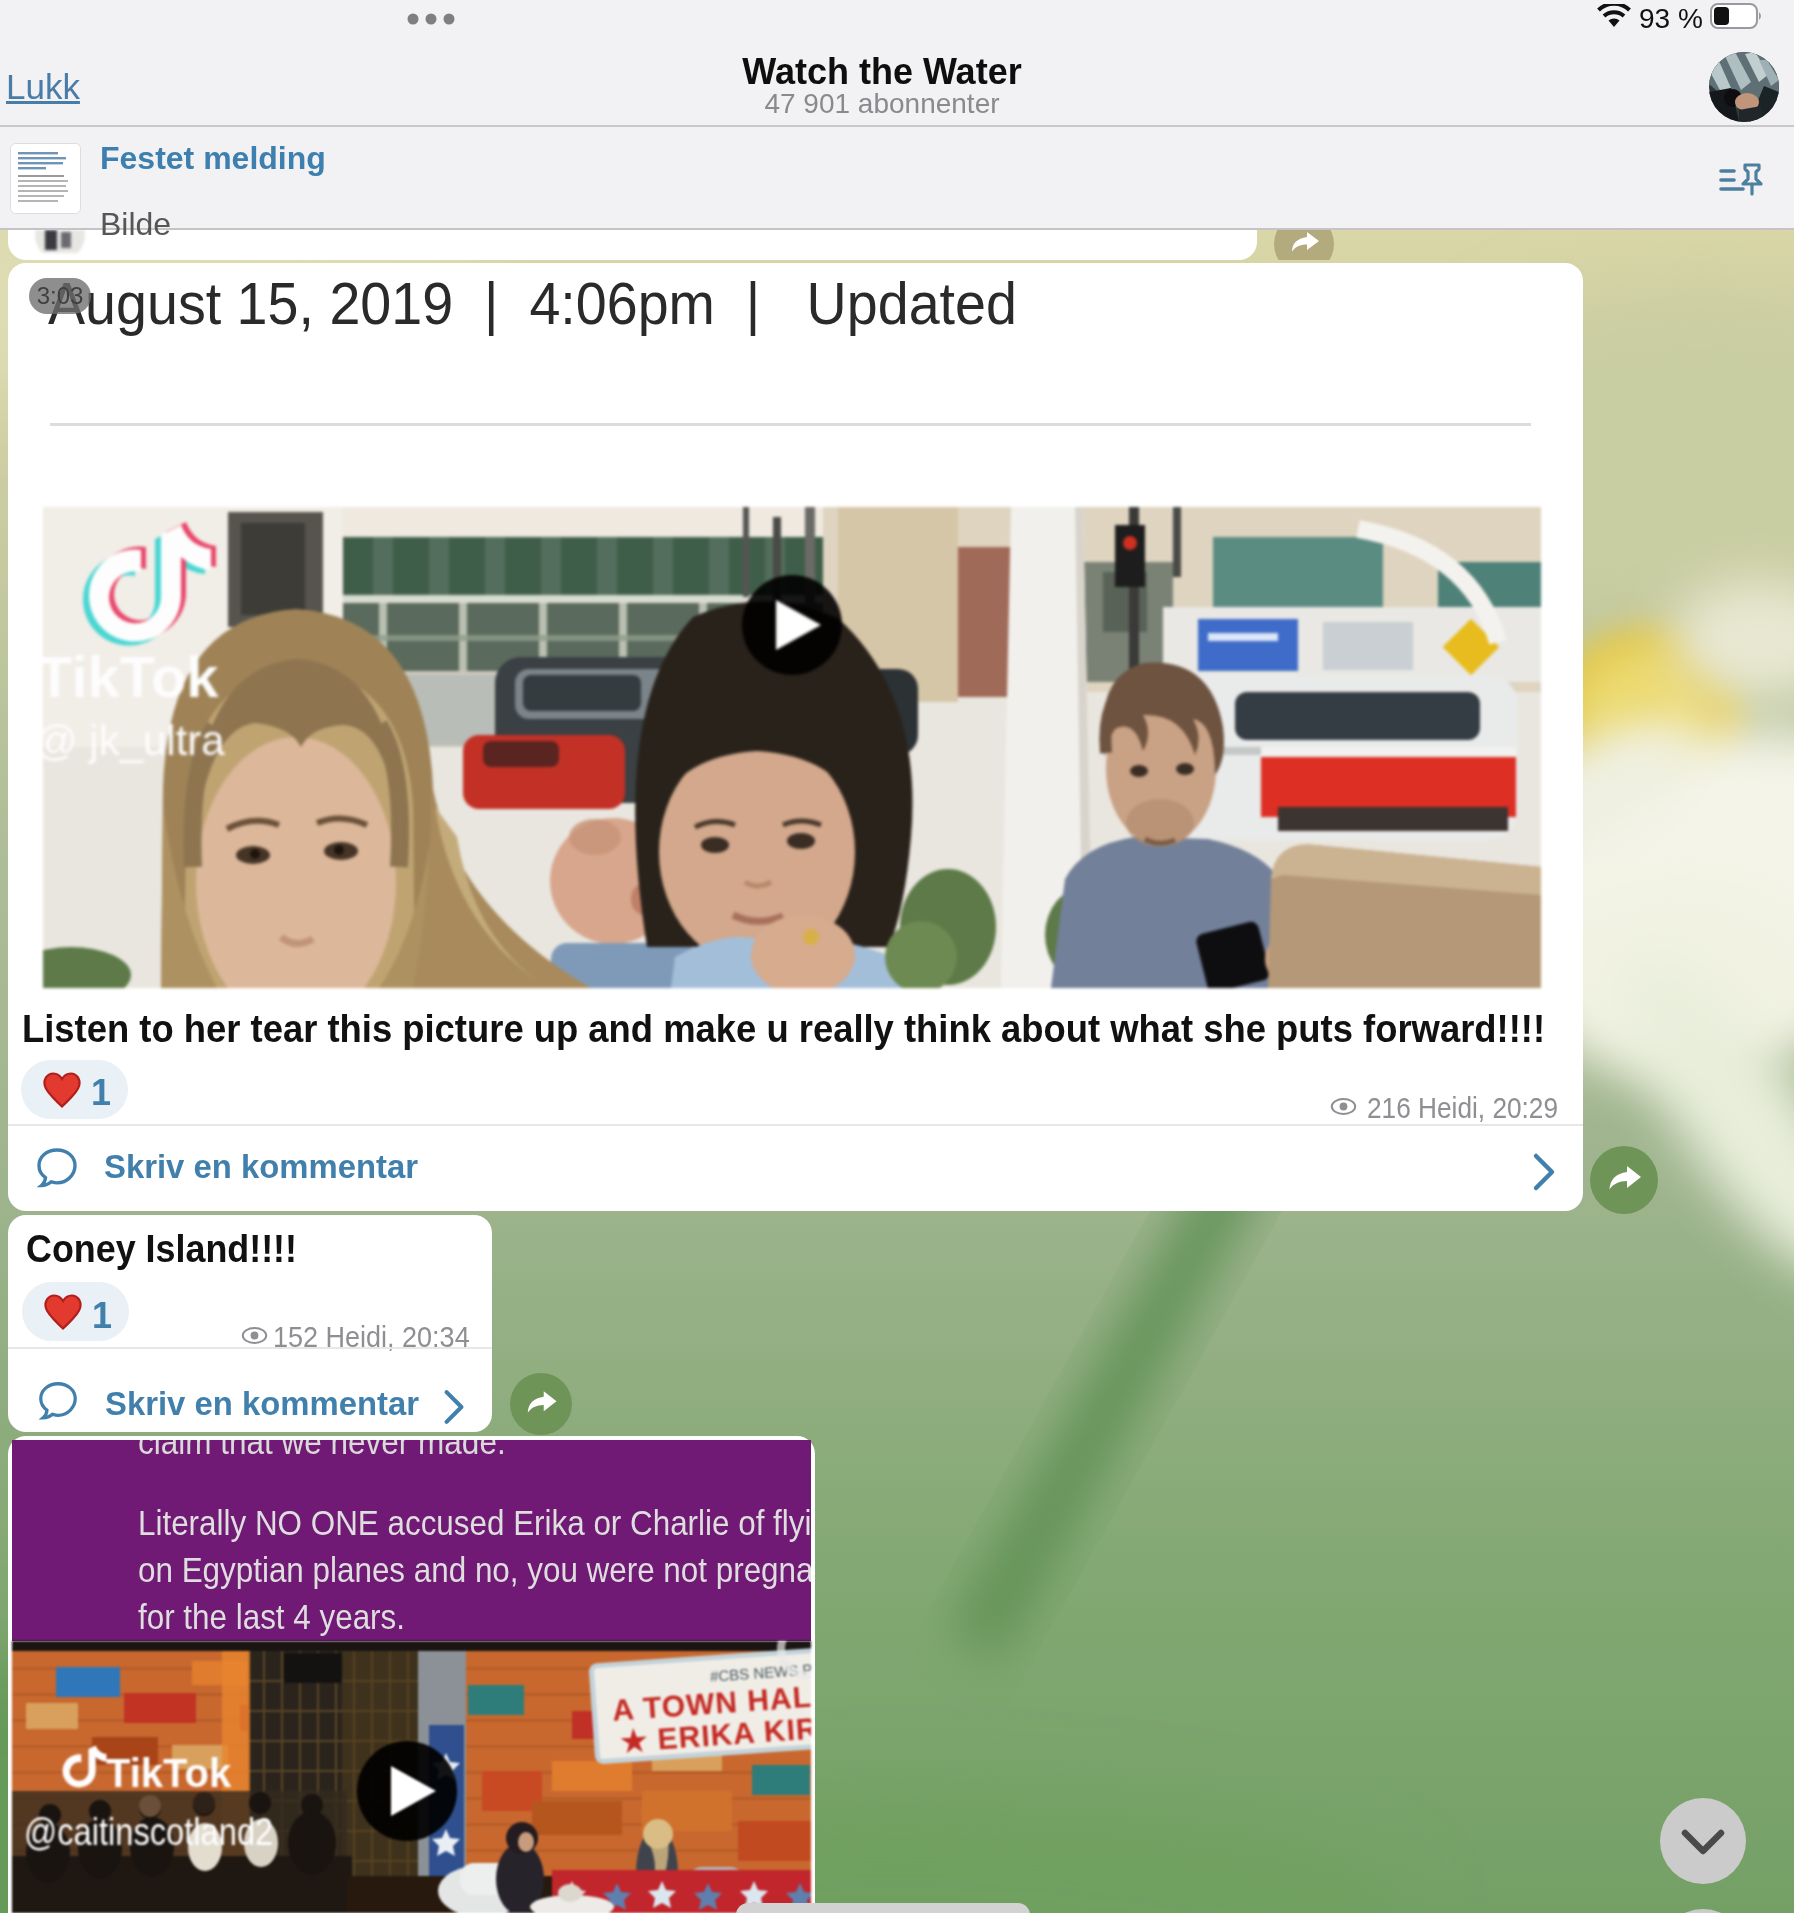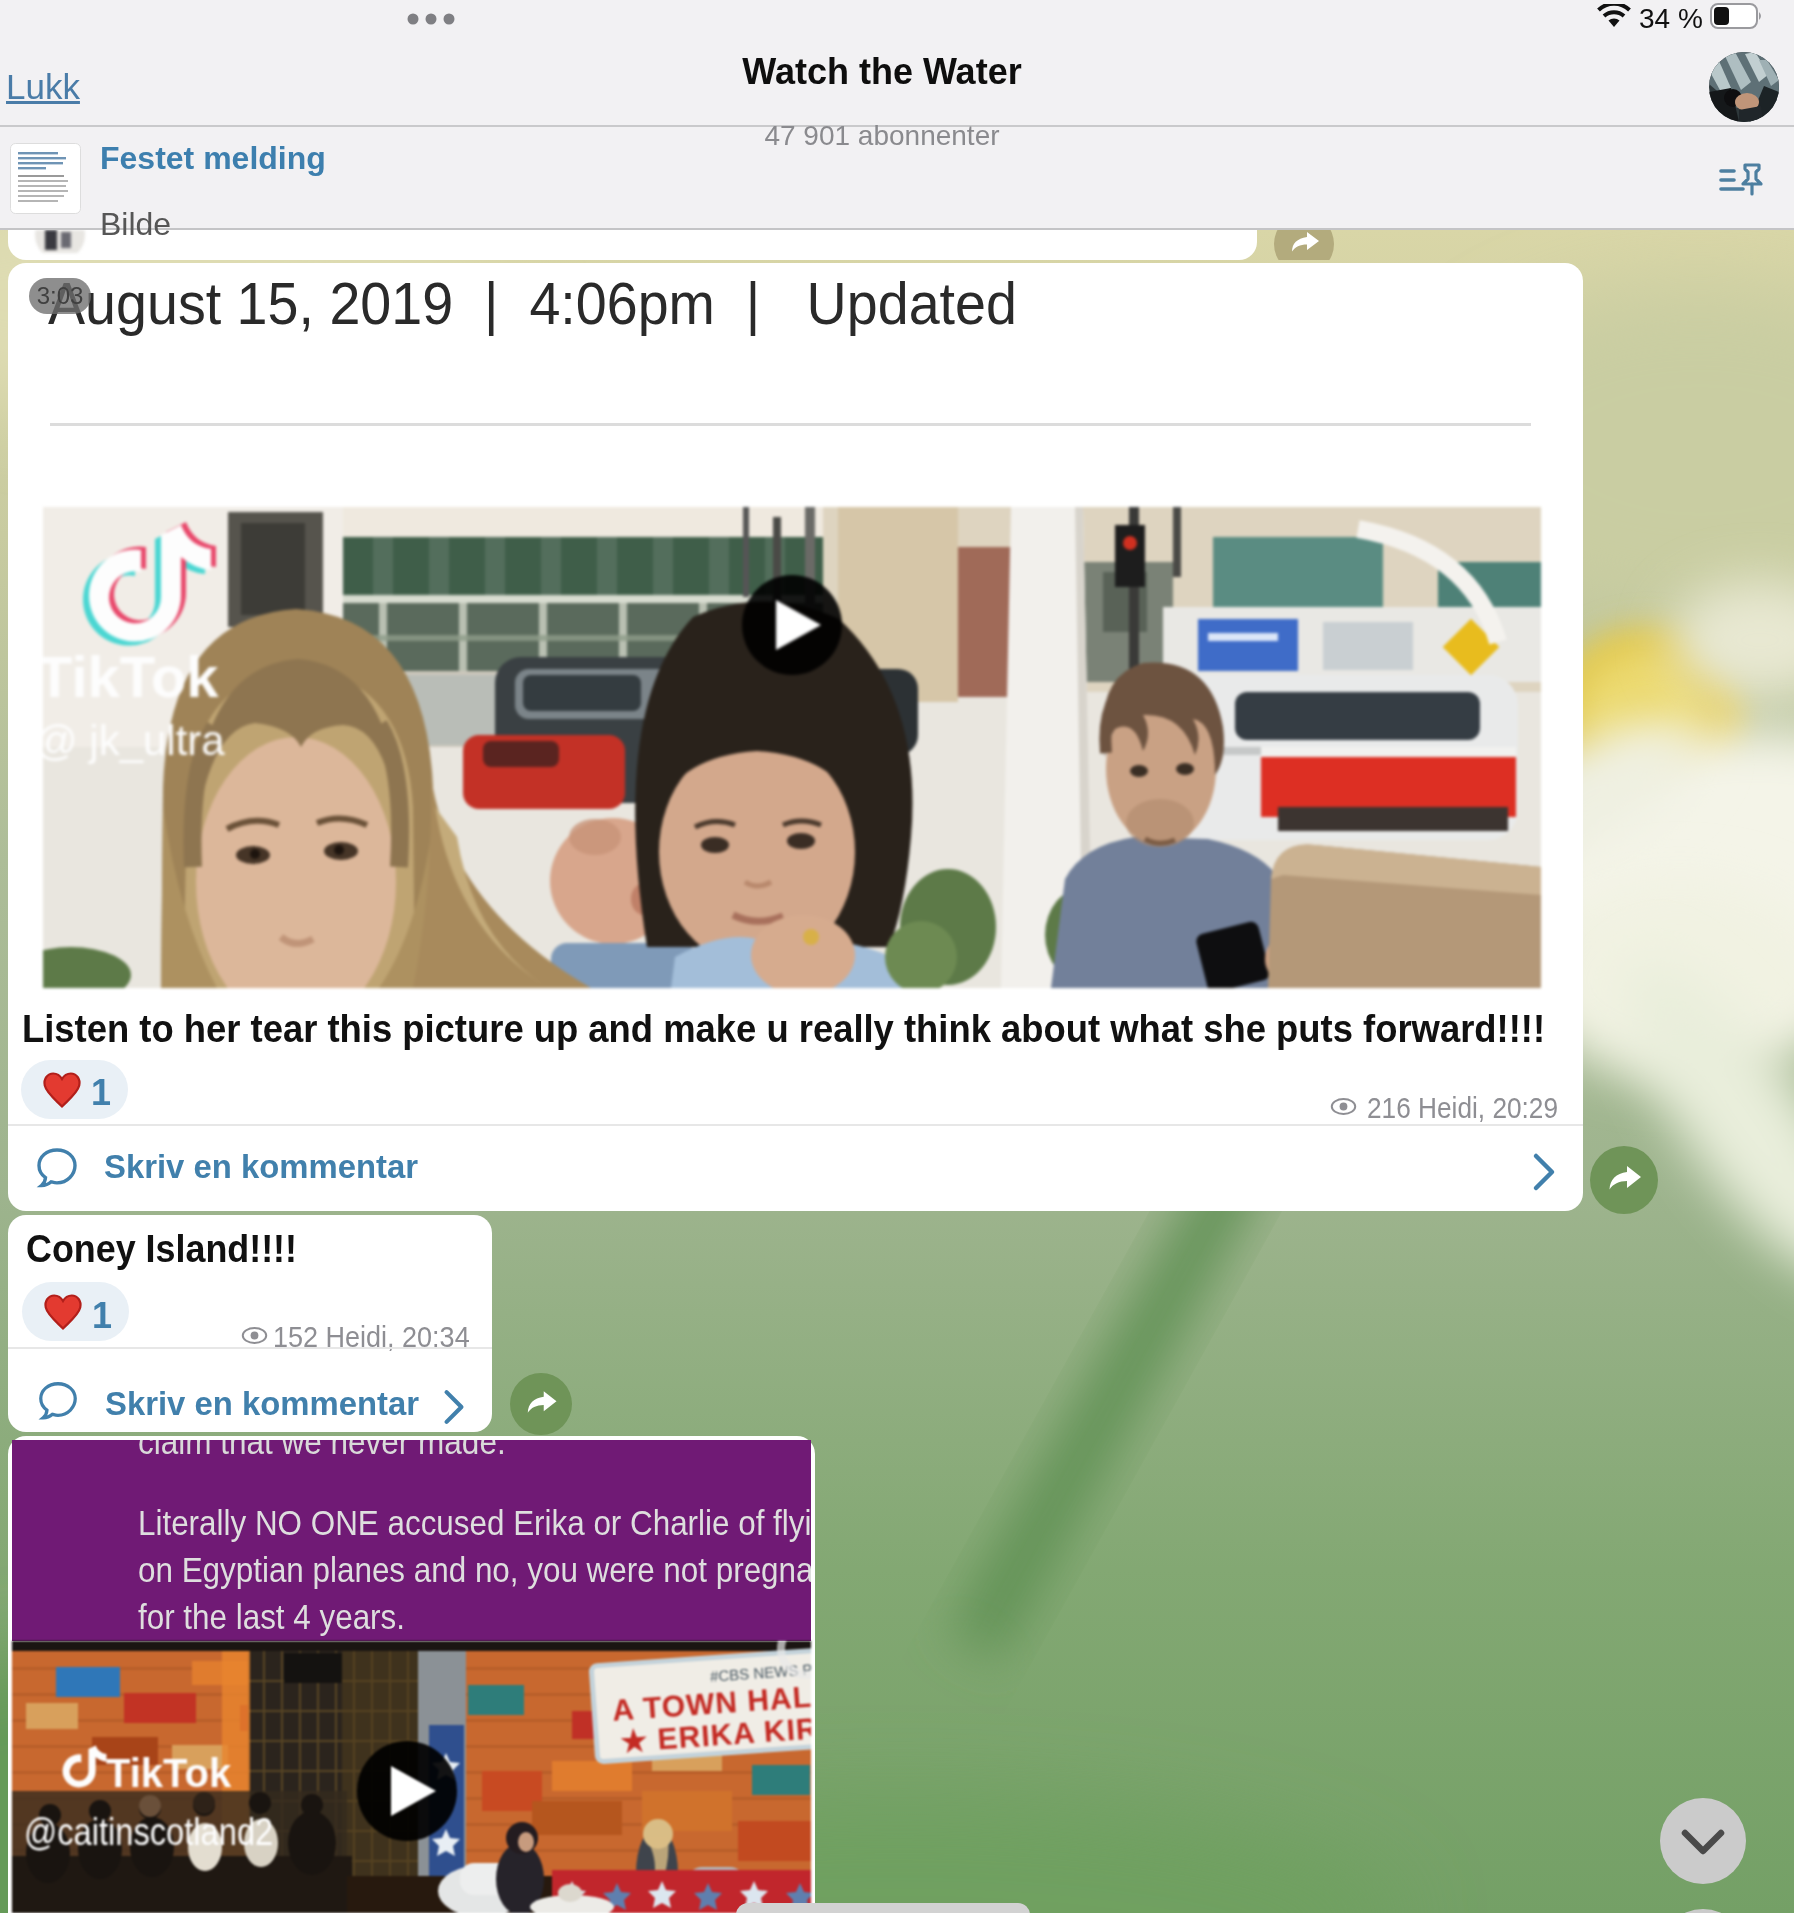--- a/index.html
+++ b/index.html
@@ -427,28 +427,28 @@
 
 <div class="abs" style="left:0;top:0;width:1794px;height:127px;background:#f2f1f3;border-bottom:2px solid #c9c9cb;"></div>
 <div class="abs" style="left:0;top:127px;width:1794px;height:103px;background:#f2f1f3;border-bottom:2px solid #c4c4c6;"></div>
 <svg class="abs" style="left:406px;top:12px" width="50" height="14" viewBox="0 0 50 14">
     <circle cx="7" cy="7" r="5.5" fill="#7f7f83"></circle>
     <circle cx="25" cy="7" r="5.5" fill="#7f7f83"></circle>
     <circle cx="43" cy="7" r="5.5" fill="#7f7f83"></circle>
   </svg>
 <div class="abs" style="left:6px;top:67px;font-size:35px;color:#4a7ca8;text-decoration:underline;">Lukk</div>
 <div class="abs" style="left:0;top:51px;width:1764px;text-align:center;font-size:36px;font-weight:bold;color:#0e0e0e;">Watch the Water</div>
-<div class="abs" style="left:0;top:88px;width:1764px;text-align:center;font-size:28px;color:#8a8a8e;margin-top:32px;">47 901 abonnenter</div>
+<div class="abs" style="left:0;top:88px;width:1764px;text-align:center;font-size:28px;color:#8a8a8e;">47 901 abonnenter</div>
 
 <svg class="abs" style="left:1596px;top:4px" width="36" height="26" viewBox="0 0 36 26">
   <path d="M18 23 L12.5 16.5 a8.5 8.5 0 0 1 11 0 Z" fill="#111"></path>
   <path d="M8 12 a15 15 0 0 1 20 0" fill="none" stroke="#111" stroke-width="4"></path>
   <path d="M2.5 6 a22.5 22.5 0 0 1 31 0" fill="none" stroke="#111" stroke-width="4"></path>
 </svg>
-<div class="abs" style="left:1639px;top:3px;font-size:28px;color:#111;">34 %</div>
+<div class="abs" style="left:1639px;top:3px;font-size:28px;color:#111;">93 %</div>
 <svg class="abs" style="left:1710px;top:3px" width="56" height="26" viewBox="0 0 56 26">
   <rect x="1" y="1" width="46" height="24" rx="7" fill="#fff" stroke="#9a9a9e" stroke-width="2"></rect>
   <rect x="4" y="4" width="15" height="18" rx="4" fill="#111"></rect>
   <path d="M49 9 q4 4 0 8 z" fill="#9a9a9e"></path>
 </svg>
 
 <svg class="abs" style="left:1709px;top:52px;filter:blur(0.6px)" width="70" height="70" viewBox="0 0 70 70">
   <defs>
       <clipPath id="avh">
         <circle cx="35" cy="35" r="35"></circle>

